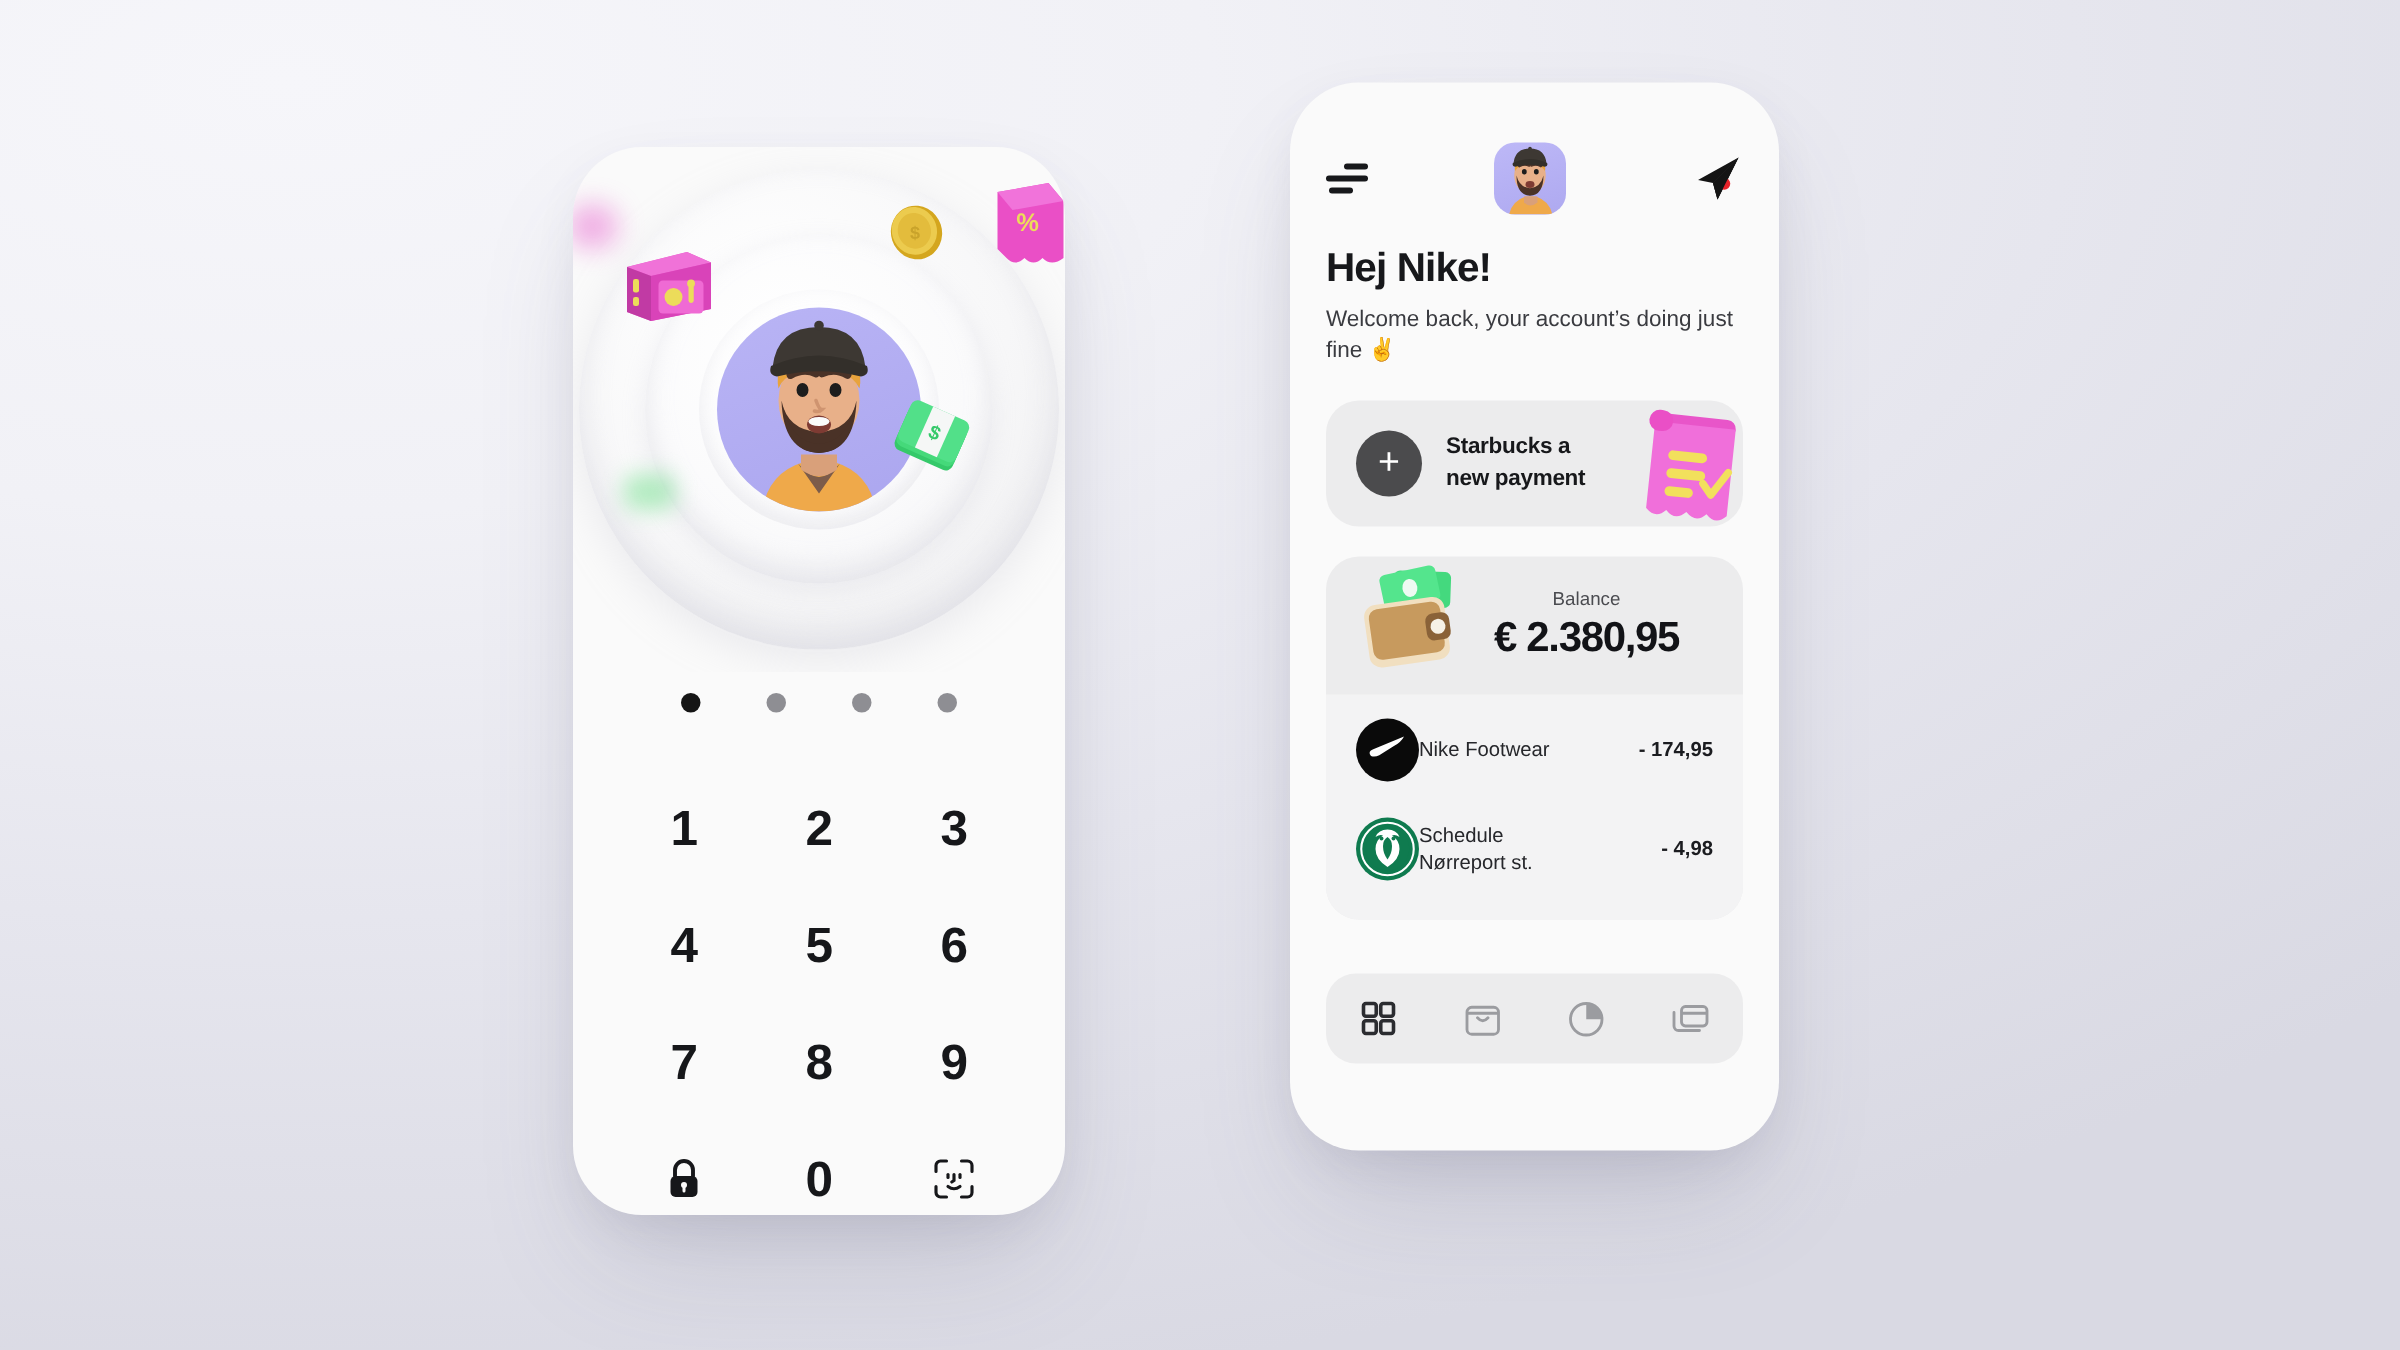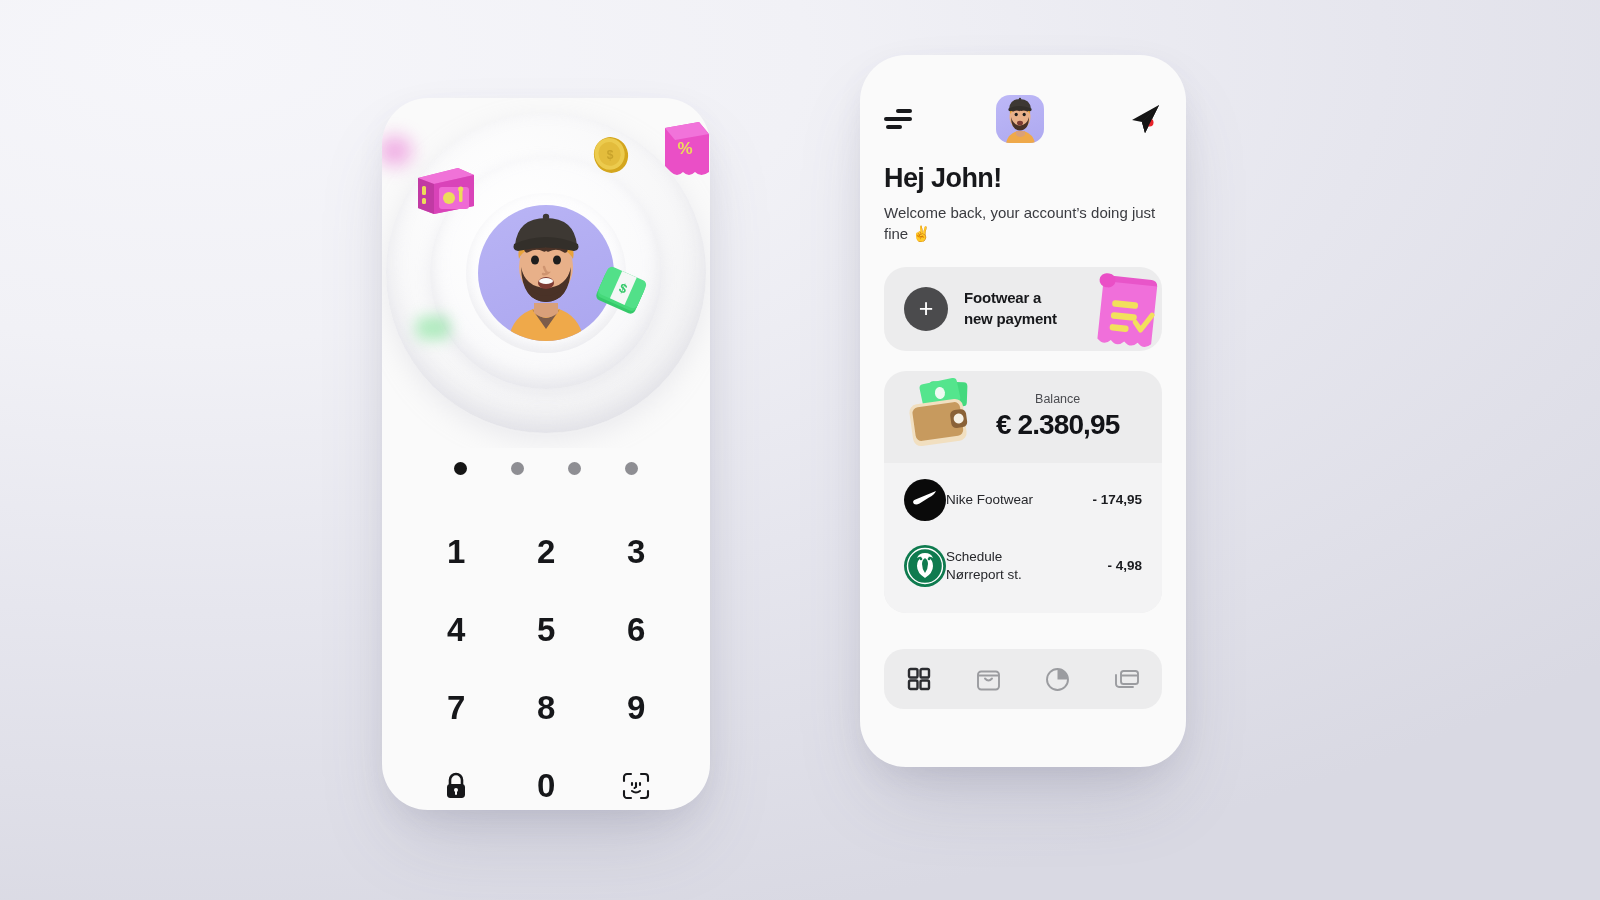--- a/index.html
+++ b/index.html
@@ -339,28 +339,28 @@
         <svg width="34" height="34" viewBox="0 0 34 34">
           <path d="M31 3 L4 18 L14 20 L17 31 Z" fill="#141414"></path>
           <path d="M31 3 L14 20 L17 31 Z" fill="#2c2c2c"></path>
           <circle cx="21.5" cy="20.5" r="4" fill="#e8232a"></circle>
           <path d="M31 3 L17 31 L14 20 Z" fill="#141414"></path>
         </svg>
       </div>
     </div>
 
     <div class="greet">
-      <h1>Hej John!</h1>
+      <h1>Hej Nike!</h1>
       <p>Welcome back, your account’s doing just fine ✌</p>
     </div>
 
     <div class="card schedule">
       <div class="plus-btn">+</div>
       <div class="schedule-label">
-        <div>Footwear a</div>
+        <div>Starbucks a</div>
         <div>new payment</div>
       </div>
       <div class="receipt-art">
         <svg width="88" height="96" viewBox="0 0 88 96">
           <g transform="rotate(6 44 48)">
             <rect x="22" y="10" width="54" height="12" rx="6" fill="#e855c9"></rect>
             <path d="M22 16 h54 v58 q-7 7 -13.5 0 q-6.5 7 -13.5 0 q-7 7 -13.5 0 Q29 81 22 74 Z" fill="#f06fda"></path>
             <rect x="18" y="8" width="16" height="14" rx="7" fill="#ea4fc6"></rect>
             <rect x="33" y="34" width="26" height="6.5" rx="3.2" fill="#f2e05c"></rect>
             <rect x="33" y="46" width="26" height="6.5" rx="3.2" fill="#f2e05c"></rect>

